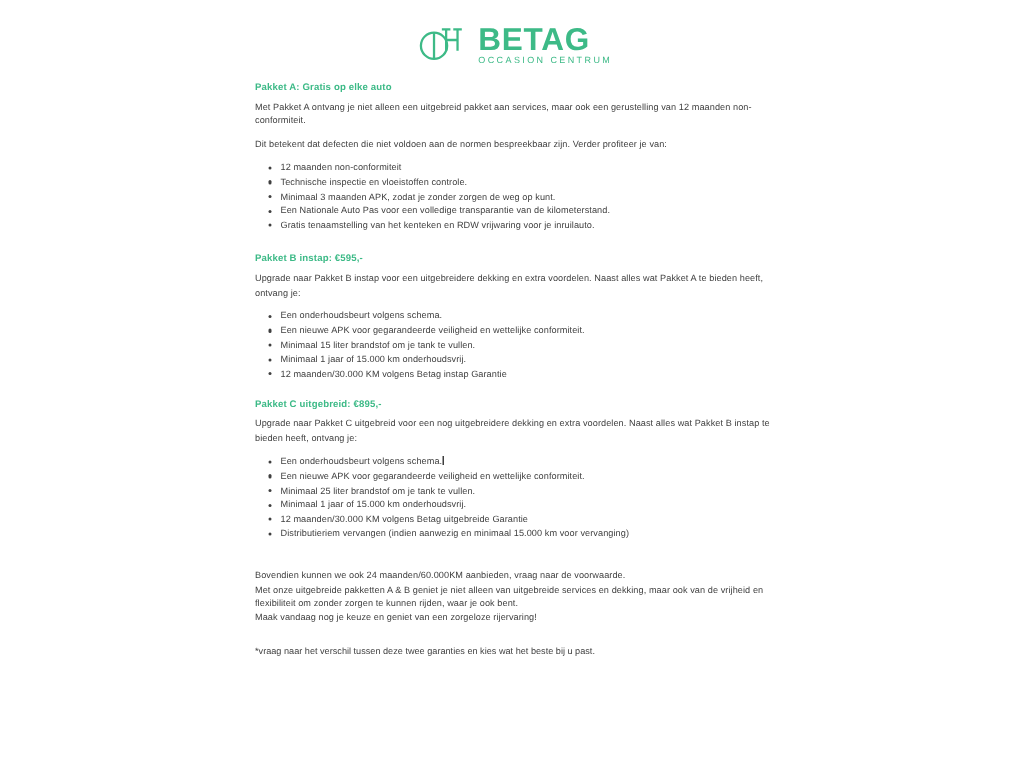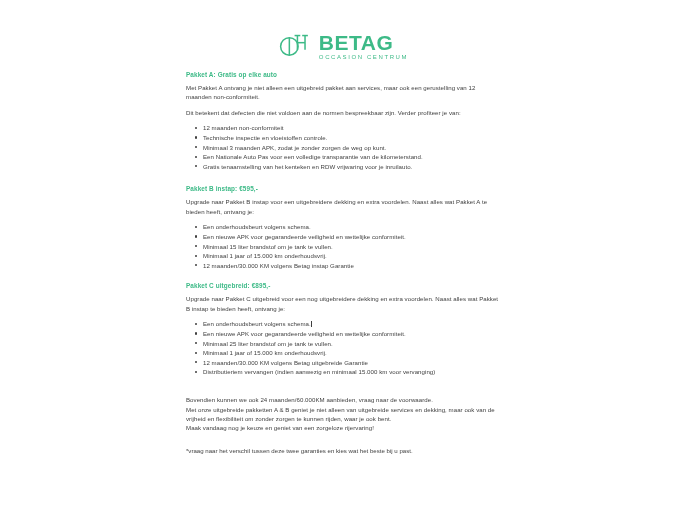--- a/index.html
+++ b/index.html
@@ -11,21 +11,21 @@
     height: 514px;
     background: #ffffff;
     font-family: "Liberation Sans", sans-serif;
     overflow: hidden;
   }
   .page {
     position: relative;
     width: 685px;
     height: 514px;
     box-sizing: border-box;
-    padding: 16px;
+    padding: 0;
   }
   .logo-wrap {
     display: flex;
     justify-content: center;
     align-items: center;
     padding-top: 11px;
     padding-bottom: 4px;
     gap: 4px;
   }
   .logo-mark {

